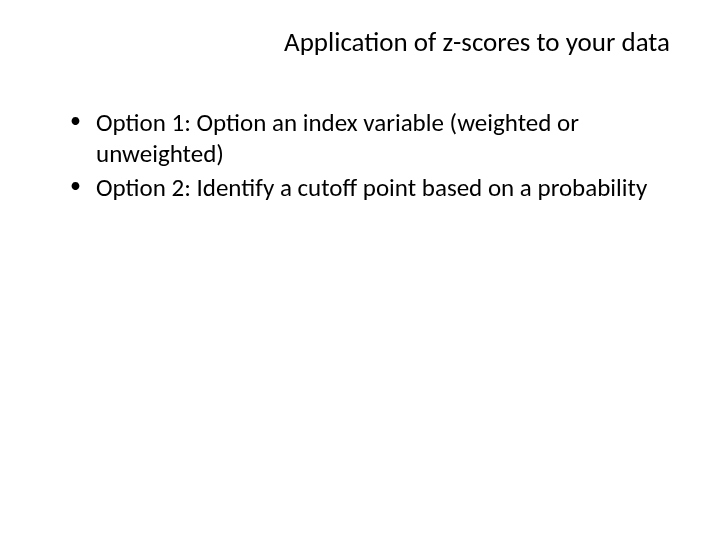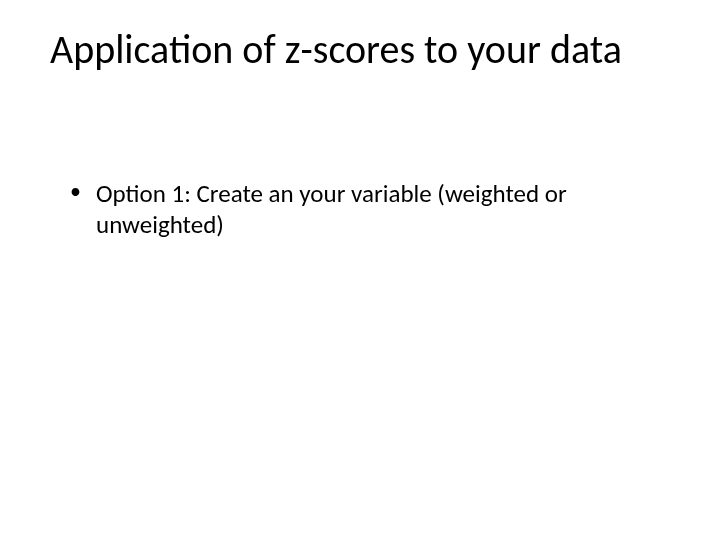--- a/index.html
+++ b/index.html
@@ -14,25 +14,25 @@
       font-family: Calibri, "Segoe UI", Arial, sans-serif;
       color: #000000;
       position: relative;
     }
     .slide {
       width: 100%;
       height: 100%;
       padding: 20px 50px 0 50px;
     }
     .title {
-      font-size: 40px;
+      font-size: 27px;
       font-weight: 400;
-      text-align: left;
+      text-align: right;
       margin-top: 5px;
-      margin-bottom: 104px;
+      margin-bottom: 49px;
       letter-spacing: 0px;
     }
     .bullets {
       list-style: none;
       padding-left: 20px;
     }
     .bullets li {
       font-size: 25px;
       line-height: 1.25;
       margin-bottom: 2px;
@@ -46,15 +46,16 @@
       top: 0;
       font-size: 22px;
     }
   </style>
 </head>
 <body>
 
 <div class="slide">
   <h1 class="title">Application of z-scores to your data</h1>
   <ul class="bullets">
-    <li>Option 1: Create an your variable (weighted or unweighted)</li>
+    <li>Option 1: Option an index variable (weighted or unweighted)</li>
+    <li>Option 2: Identify a cutoff point based on a probability</li>
   </ul>
 </div>
 
 </body></html>

